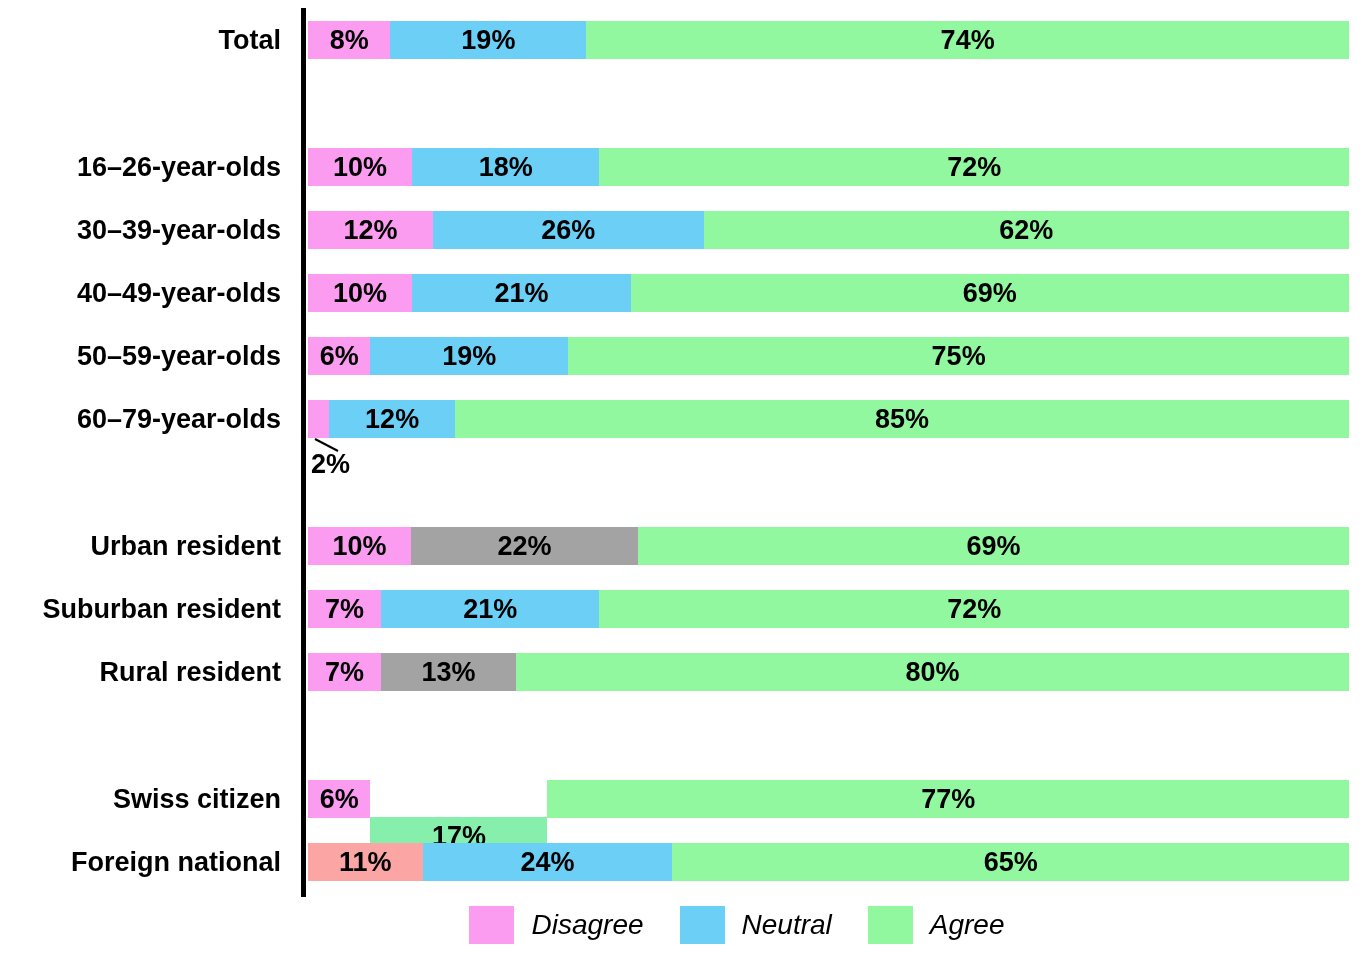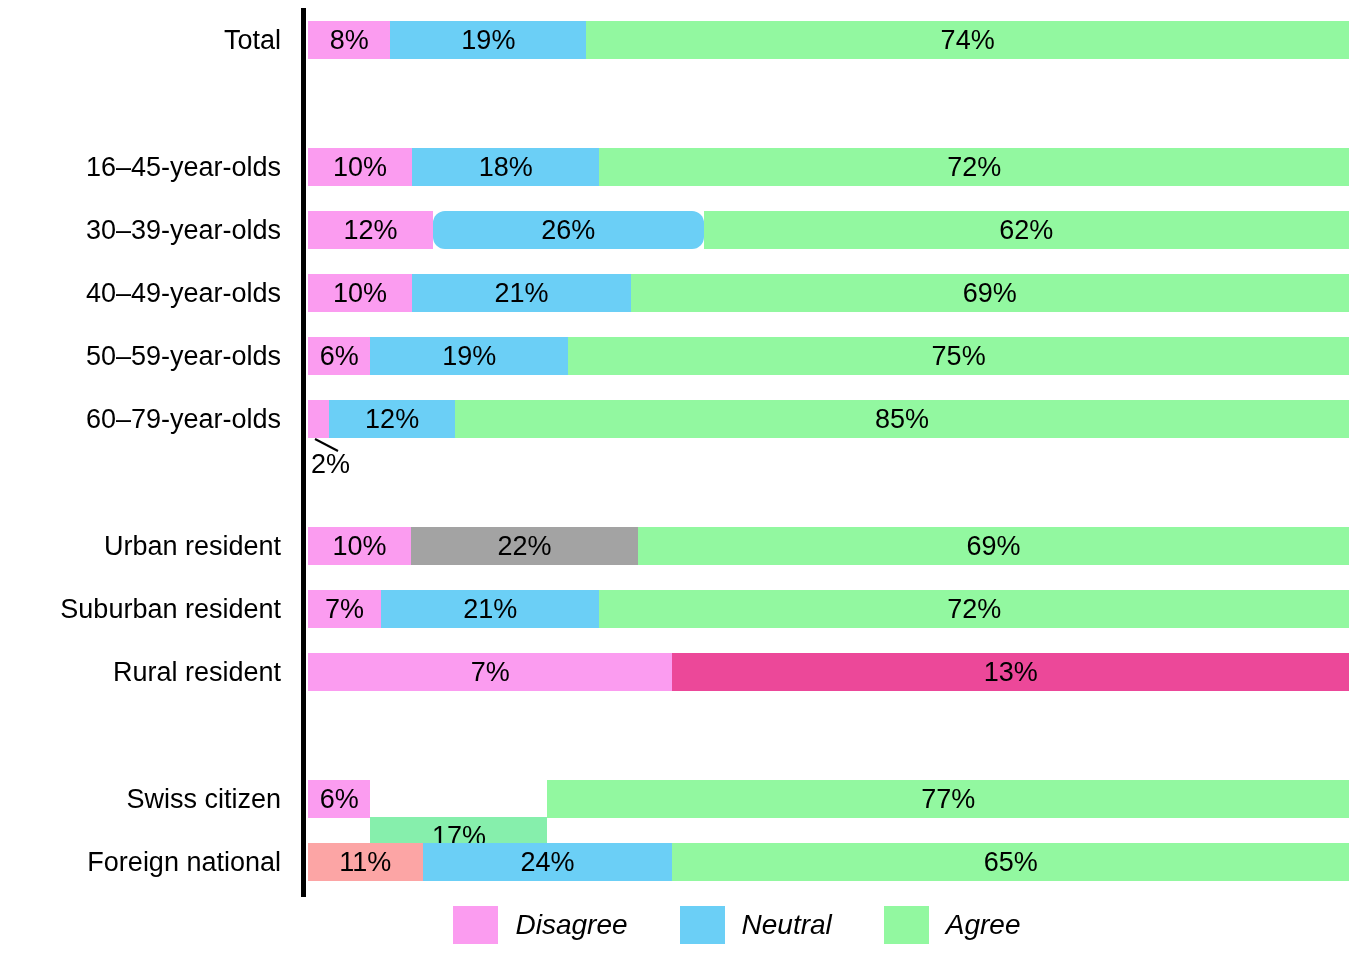--- a/index.html
+++ b/index.html
@@ -11,20 +11,21 @@
   }
   .canvas {
     position: relative;
     width: 1364px;
     height: 965px;
     background: #ffffff;
     overflow: hidden;
   }
   .rows {
     padding-top: 21px;
+    font-weight: bold;
   }
   .row {
     display: flex;
     align-items: center;
     height: 38px;
     margin-bottom: 25px;
   }
   .cat {
     width: 301px;
     padding-right: 20px;
@@ -73,21 +74,21 @@
   }
   .leader {
     position: absolute;
     left: 3px;
     top: 36px;
   }
   .legend {
     display: flex;
     justify-content: center;
     align-items: center;
-    gap: 52px;
+    gap: 36px;
     padding-left: 110px;
     margin-top: 0;
   }
   .legend-item {
     display: flex;
     align-items: center;
     gap: 17px;
   }
   .swatch {
     width: 45px;
@@ -114,40 +115,40 @@
           <div class="seg" style="flex-grow: 19; flex-basis: 0px; background: rgb(107, 207, 246);">
             <span class="pct">19%</span>
           </div>
           <div class="seg" style="flex-grow: 74; flex-basis: 0px; background: rgb(146, 248, 160);">
             <span class="pct">74%</span>
           </div>
         </div>
       </div>
       <div class="spacer"></div>
       <div class="row">
-        <div class="cat">16–45-year-olds</div>
+        <div class="cat">16–26-year-olds</div>
         <div class="bar">
           <div class="seg" style="flex-grow: 10; flex-basis: 0px; background: rgb(251, 156, 240);">
             <span class="pct">10%</span>
           </div>
           <div class="seg" style="flex-grow: 18; flex-basis: 0px; background: rgb(107, 207, 246);">
             <span class="pct">18%</span>
           </div>
           <div class="seg" style="flex-grow: 72; flex-basis: 0px; background: rgb(146, 248, 160);">
             <span class="pct">72%</span>
           </div>
         </div>
       </div>
       <div class="row">
         <div class="cat">30–39-year-olds</div>
         <div class="bar">
           <div class="seg" style="flex-grow: 12; flex-basis: 0px; background: rgb(251, 156, 240);">
             <span class="pct">12%</span>
           </div>
-          <div class="seg" style="flex-grow: 26; flex-basis: 0px; background: rgb(107, 207, 246); border-radius: 12px;">
+          <div class="seg" style="flex-grow: 26; flex-basis: 0px; background: rgb(107, 207, 246);">
             <span class="pct">26%</span>
           </div>
           <div class="seg" style="flex-grow: 62; flex-basis: 0px; background: rgb(146, 248, 160);">
             <span class="pct">62%</span>
           </div>
         </div>
       </div>
       <div class="row">
         <div class="cat">40–49-year-olds</div>
         <div class="bar">
@@ -220,22 +221,25 @@
             <span class="pct">72%</span>
           </div>
         </div>
       </div>
       <div class="row">
         <div class="cat">Rural resident</div>
         <div class="bar">
           <div class="seg" style="flex-grow: 7; flex-basis: 0px; background: rgb(251, 156, 240);">
             <span class="pct">7%</span>
           </div>
-          <div class="seg" style="flex-grow: 13; flex-basis: 0px; background: #ec4899;">
+          <div class="seg" style="flex-grow: 13; flex-basis: 0px; background: #a3a3a3;">
             <span class="pct">13%</span>
+          </div>
+          <div class="seg" style="flex-grow: 80; flex-basis: 0px; background: rgb(146, 248, 160);">
+            <span class="pct">80%</span>
           </div>
         </div>
       </div>
       <div class="spacer"></div>
       <div class="row">
         <div class="cat">Swiss citizen</div>
         <div class="bar">
           <div class="seg" style="flex-grow: 6; flex-basis: 0px; background: rgb(251, 156, 240);">
             <span class="pct">6%</span>
           </div>

